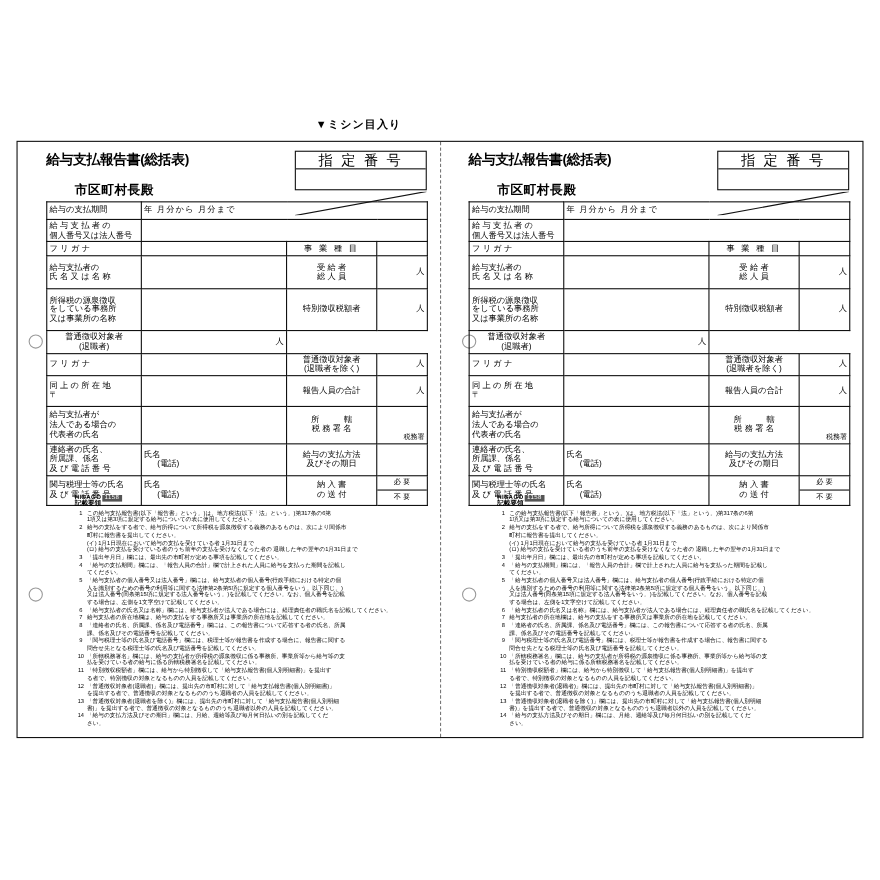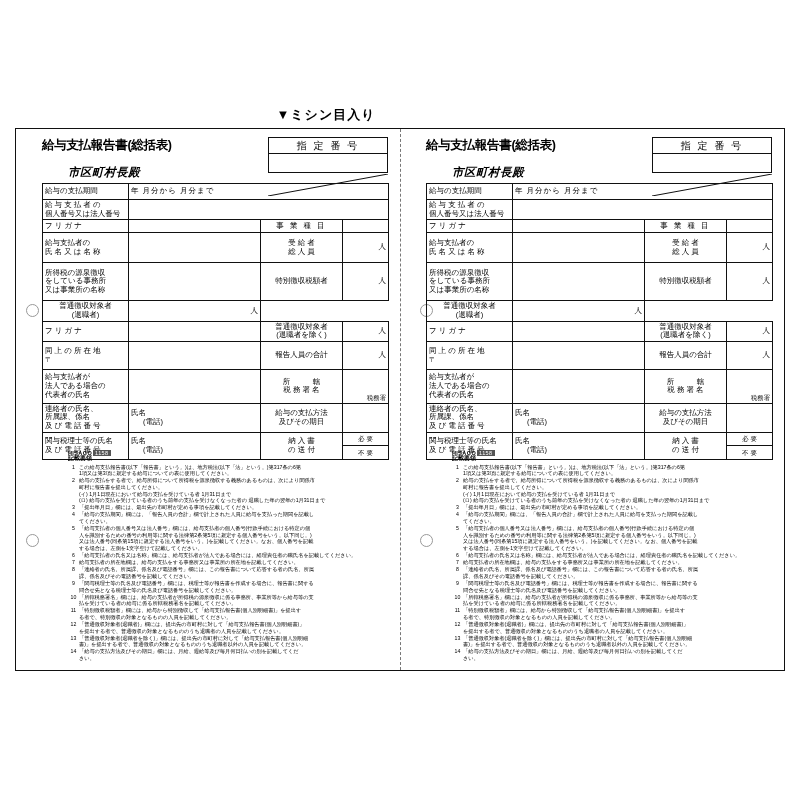--- a/index.html
+++ b/index.html
@@ -20,21 +20,21 @@
     height: 800px;
     background: #ffffff;
   }
   
   .perf-label {
     position: absolute;
     top: 106px;
     left: 0;
     width: 652px;
     text-align: center;
-    font-size: 13px;
+    font-size: 10px;
     font-weight: bold;
     letter-spacing: 1px;
   }
   
   .sheet {
     position: absolute;
     left: 15px;
     top: 128px;
     width: 770px;
     height: 543px;
@@ -104,37 +104,36 @@
     letter-spacing: 3px;
     white-space: nowrap;
   }
   .addressee {
     position: absolute;
     left: 26px;
     top: 28px;
     font-size: 11.5px;
     font-weight: bold;
     letter-spacing: 0.5px;
-    font-style: italic;
   }
   .desig-box {
     position: absolute;
     right: 0;
     top: 0;
     width: 120px;
     height: 36px;
     border: 1px solid #111;
     box-sizing: border-box;
   }
   .desig-box .lbl {
     height: 15px;
     line-height: 15px;
     border-bottom: 1px solid #111;
     text-align: center;
-    font-size: 10px;
+    font-size: 13px;
     letter-spacing: 2px;
   }
   .desig-box .val {
     height: 19px;
   }
   .diag {
     position: absolute;
     right: 0;
     top: 37px;
     width: 120px;

